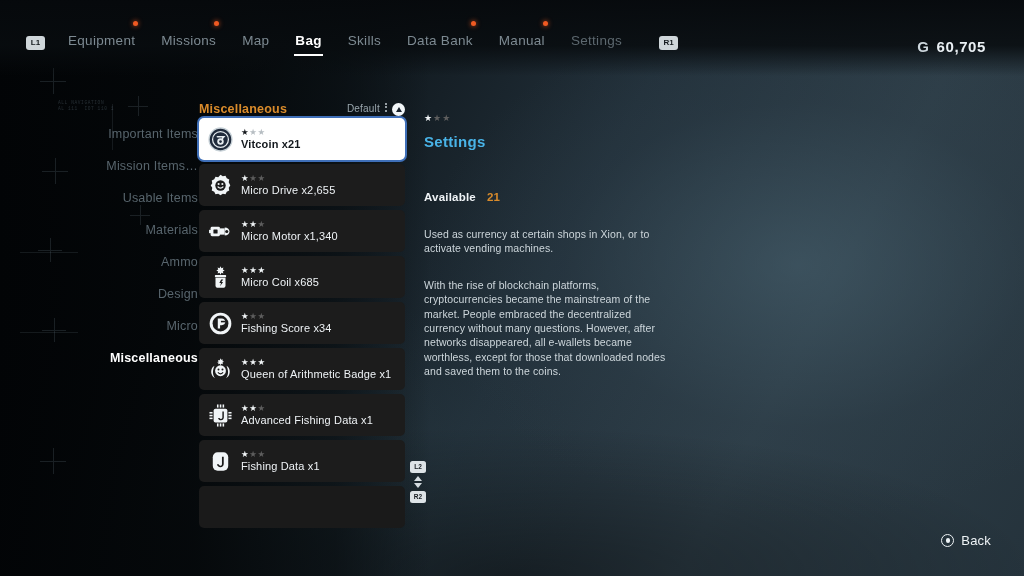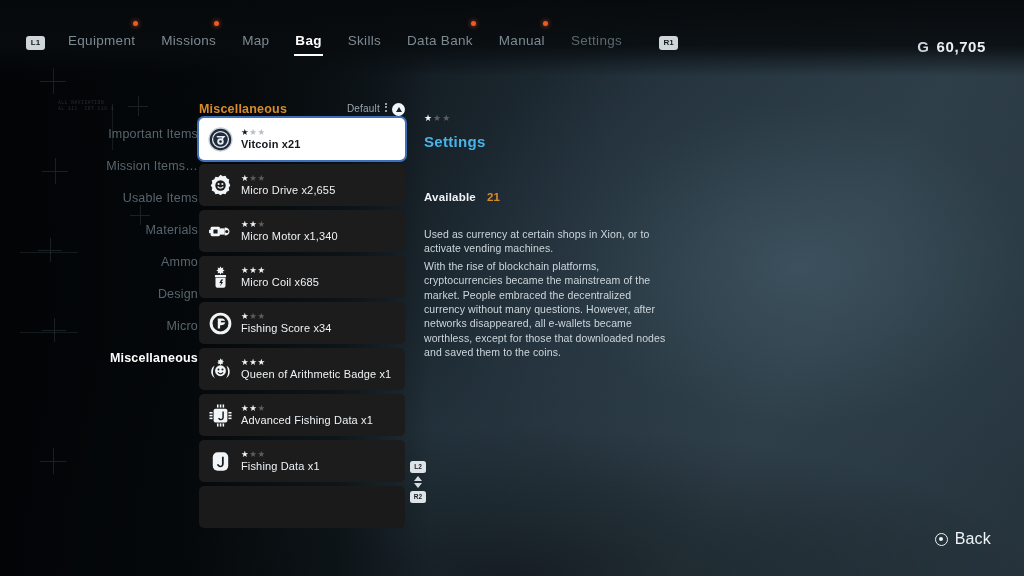--- a/index.html
+++ b/index.html
@@ -155,33 +155,33 @@
     font-size:15px; font-weight:bold; color:#49b4e8; letter-spacing:.3px;
     margin-top:9px;
   }
   #d-availrow{ margin-top:17px; display:flex; align-items:baseline; gap:11px; }
   #d-availlabel{ font-size:11.5px; font-weight:bold; color:#f0f4f7; letter-spacing:.2px; }
   #d-availvalue{ font-size:11.5px; font-weight:bold; color:#d98b2b; letter-spacing:.2px;margin-top:24px; }
   .d-para{
     margin-top:24px;
     font-size:10.5px; line-height:14.4px; color:#cdd6db; letter-spacing:.1px;
   }
-  #d-para2{ margin-top:3px; }
+  #d-para2{ margin-top:22px; }
 
   
   #back{
     position:absolute; right:33px; bottom:28px;
     display:flex; align-items:center; gap:7px; cursor:pointer;
   }
   #back-ring{
     width:13px; height:13px; border-radius:50%;
     border:1.6px solid #eef3f6; display:flex; align-items:center; justify-content:center;
   }
   #back-ring i{ display:block; width:4.5px; height:4.5px; border-radius:50%; background:#eef3f6; }
-  #back-label{ font-size:16px; color:#eef3f6; letter-spacing:.2px; }
+  #back-label{ font-size:13px; color:#eef3f6; letter-spacing:.2px; }
 </style>
 </head>
 <body>
 
 <div id="bg"></div>
 <div id="left-shade"></div>
 
 <div class="cross" style="left:40px;  top:68px;  width:26px; height:26px;"></div>
 <div class="cross" style="left:42px;  top:158px; width:26px; height:26px;"></div>
 <div class="cross" style="left:38px;  top:238px; width:24px; height:24px;"></div>

